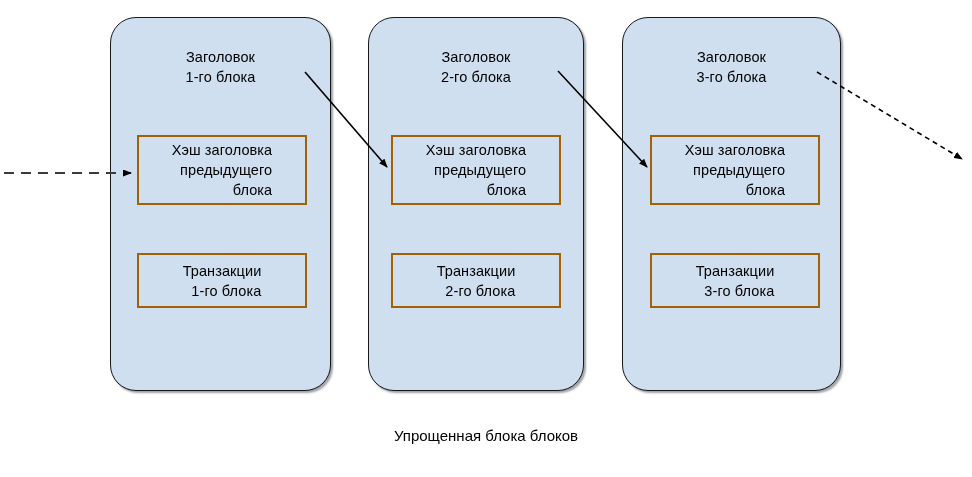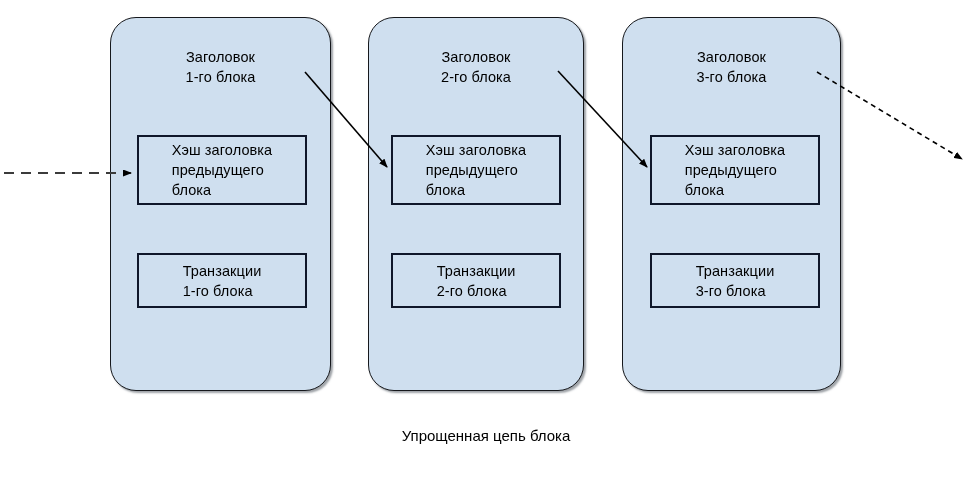--- a/index.html
+++ b/index.html
@@ -35,25 +35,25 @@
     font-size: 14.5px;
     line-height: 20px;
     color: #000000;
     white-space: pre-line;
     letter-spacing: 0.1px;
   }
   .inner-box {
     position: absolute;
     box-sizing: border-box;
     background: #cfdfef;
-    border: 2px solid #0f172a;
+    border: 2px solid #a16207;
     display: flex;
     align-items: center;
     justify-content: center;
-    text-align: left;
+    text-align: right;
     font-size: 14.5px;
     line-height: 20px;
     color: #000000;
     white-space: pre-line;
     letter-spacing: 0.1px;
   }
   .caption {
     position: absolute;
     text-align: center;
     font-size: 15px;
@@ -122,15 +122,15 @@
 
     <g>
       <line x1="558" y1="71" x2="647" y2="167" stroke="#000000" stroke-width="1.6" marker-end="url(#arrowhead-solid)"></line>
     </g>
 
     <g>
       <line x1="817" y1="72" x2="962" y2="159" stroke="#000000" stroke-width="1.6" stroke-dasharray="5,4" marker-end="url(#arrowhead-dashed)"></line>
     </g>
   </svg>
 
-  <div class="caption" style="left:336px; top:427px; width:300px;">Упрощенная цепь блока</div>
+  <div class="caption" style="left:336px; top:427px; width:300px;">Упрощенная блока блоков</div>
 
 </div>
 
 </body></html>

